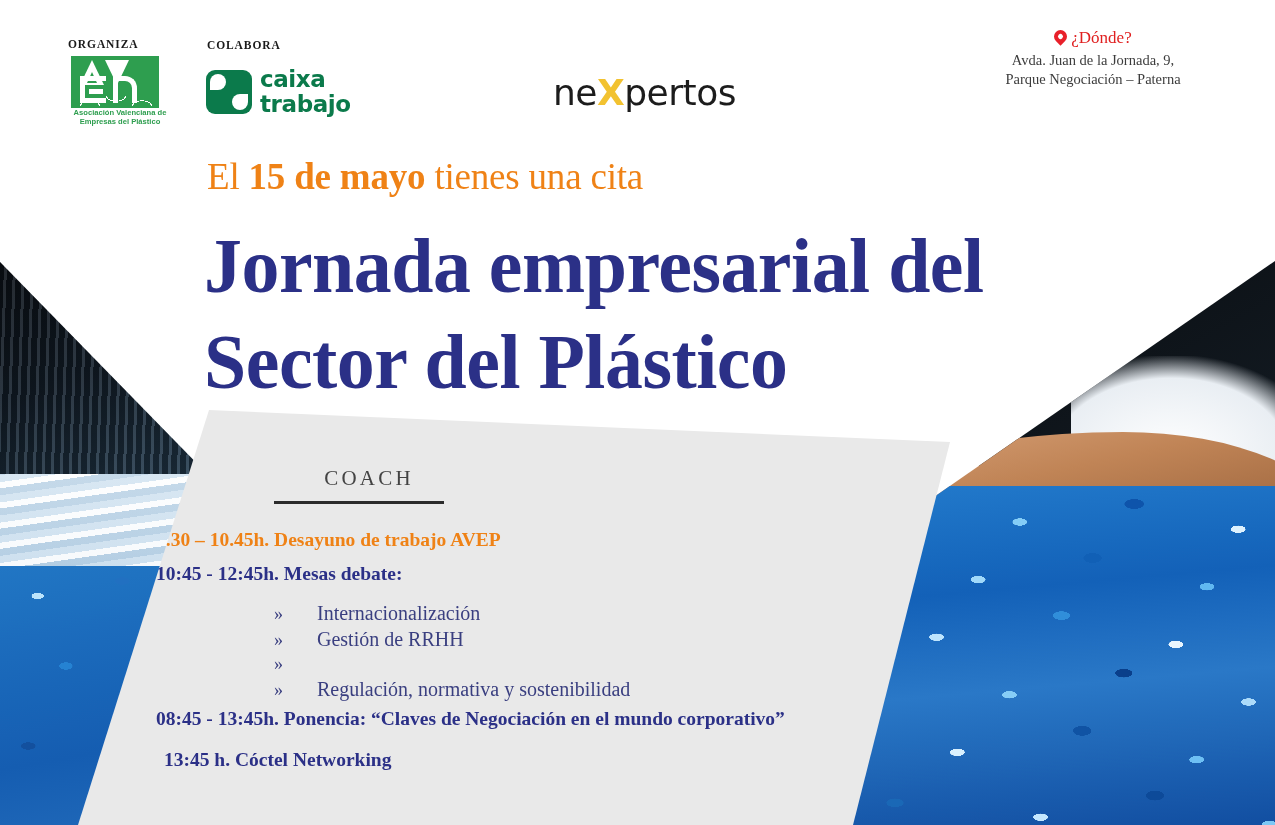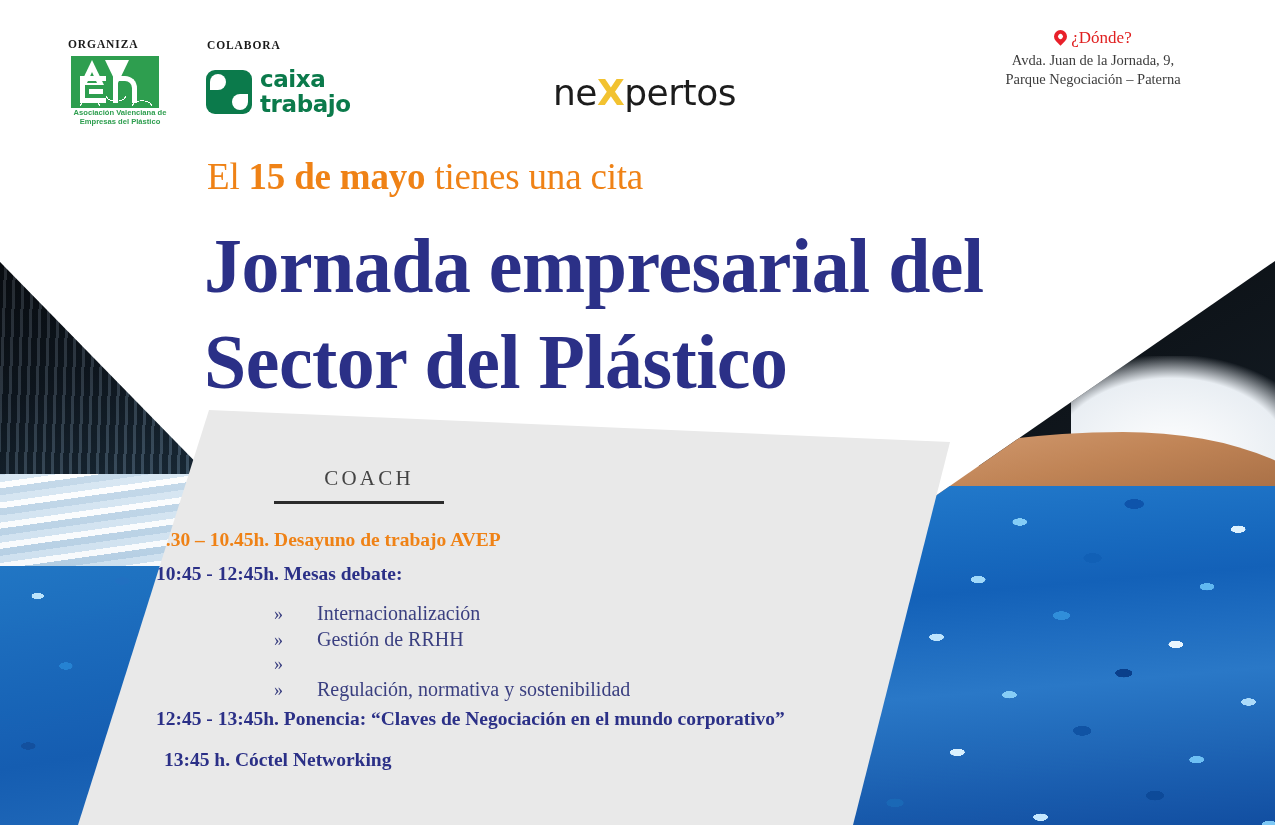--- a/index.html
+++ b/index.html
@@ -373,18 +373,18 @@
         </div>
         <div class="ag-bullet">
           <span class="mk">»</span>
         </div>
         <div class="ag-bullet">
           <span class="mk">»</span>
           <span>Regulación, normativa y sostenibilidad</span>
         </div>
       </div>
 
-      <div class="ag-line" id="ag-l3">12:45 - 13:45h. Ponencia: “Claves de Negociación en el mundo corporativo”</div>
+      <div class="ag-line" id="ag-l3">08:45 - 13:45h. Ponencia: “Claves de Negociación en el mundo corporativo”</div>
       <div class="ag-line" id="ag-l4">13:45 h. Cóctel Networking</div>
     </div>
   </div>
 
 </div>
 
 </body></html>

